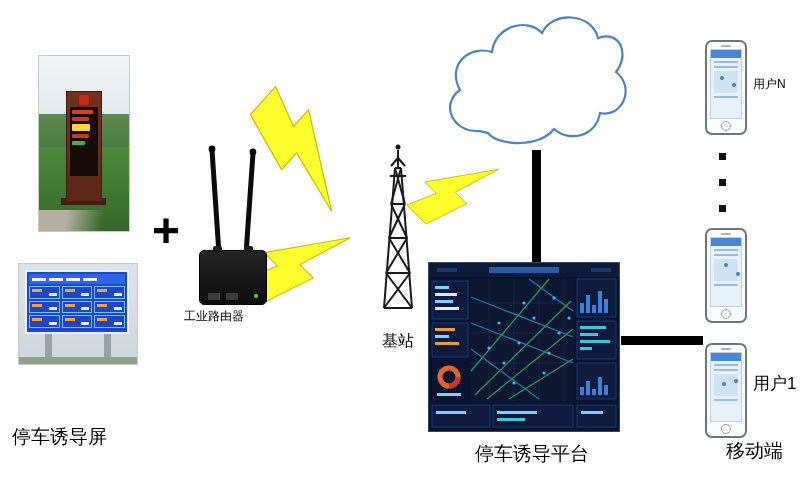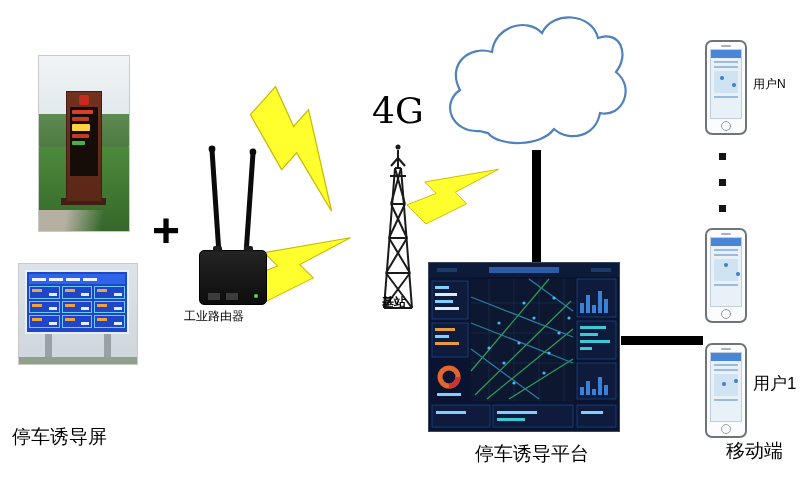--- a/index.html
+++ b/index.html
@@ -6,21 +6,21 @@
   .canvas{position:relative;width:800px;height:500px;background:#ffffff;overflow:hidden;
           font-family:"Liberation Sans",sans-serif;color:#000;}
   .overlay{position:absolute;left:0;top:0;}
 
   
   .lbl{position:absolute;color:#000;line-height:1.15;white-space:nowrap;}
   .lbl-screen{left:12px;top:426px;font-size:19px;}
   .lbl-plus{left:152px;top:203px;font-size:48px;font-weight:700;}
   .lbl-router{left:184px;top:310px;font-size:12px;}
   .lbl-4g{left:372px;top:90px;font-size:36px;font-family:"DejaVu Serif",serif;}
-  .lbl-station{left:382px;top:296px;font-size:12px;font-weight:700;}
+  .lbl-station{left:382px;top:332px;font-size:16px;font-weight:400;}
   .lbl-internet{left:468px;top:87px;width:134px;text-align:center;font-size:15px;
                 font-family:"DejaVu Serif",serif;letter-spacing:1px;}
   .lbl-platform{left:475px;top:443px;font-size:19px;}
   .lbl-usern{left:753px;top:78px;font-size:12px;}
   .lbl-user1{left:753px;top:374px;font-size:17px;}
   .lbl-mobile{left:726px;top:440px;font-size:19px;}
 
   
   .photo1{position:absolute;left:38px;top:55px;width:90px;height:175px;overflow:hidden;
           border:1px solid #c9c9c9;background:#e8eef0;}
@@ -369,20 +369,19 @@
           <i style="left:8px;top:8px"></i>
           <i style="left:20px;top:5px"></i>
         </div>
       <div class="ph-line"></div>
     </div>
     <div class="ph-home"></div>
   </div>
 
   <div class="lbl lbl-screen">停车诱导屏</div>
   <div class="lbl lbl-router">工业路由器</div>
-  <div class="lbl lbl-4g">4G</div>
   <div class="lbl lbl-station">基站</div>
   <div class="lbl lbl-platform">停车诱导平台</div>
   <div class="lbl lbl-usern">用户N</div>
   <div class="lbl lbl-user1">用户1</div>
   <div class="lbl lbl-mobile">移动端</div>
 
 </div>
 
 </body></html>

